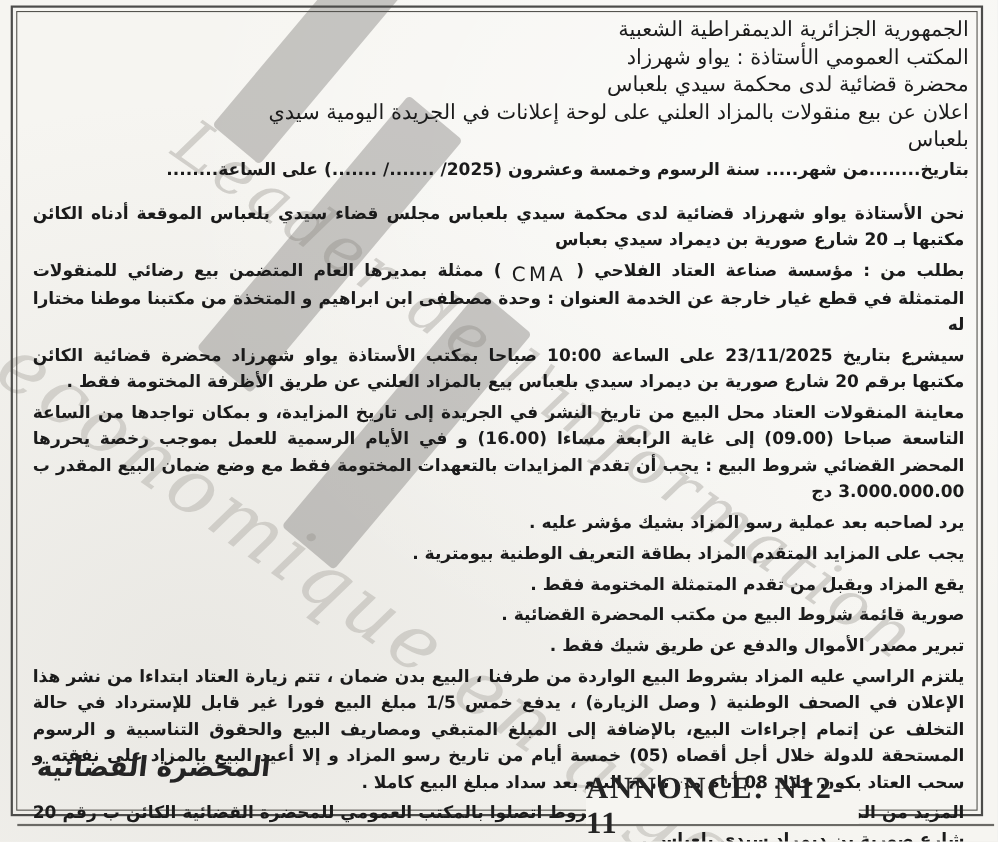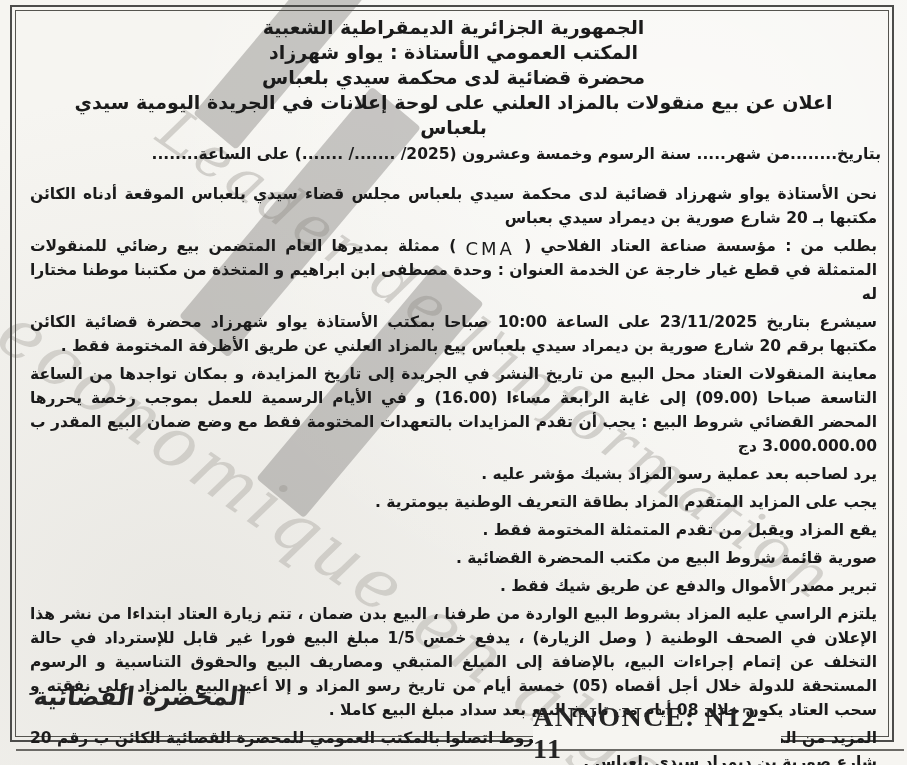--- a/index.html
+++ b/index.html
@@ -35,21 +35,21 @@
   }
   .wm-text1{left:185px;top:95px;font-size:58px;transform:rotate(35deg);}
   .wm-text2{left:30px;top:290px;font-size:70px;transform:rotate(35deg);color:rgba(128,125,120,.27);}
 
   
   .content{
     position:absolute;left:26px;right:26px;top:15px;z-index:2;
     direction:rtl;color:#1b1b1b;
   }
   .h-line{
-    text-align:center;font-weight:bold;font-size:19px;line-height:25px;
+    font-weight:normal;font-size:19px;line-height:25px;
     letter-spacing:.2px;
   }
   .body-text{font-size:15.5px;font-weight:bold;line-height:24px;text-align:justify;margin:4px;}
   .date-line{font-size:15.5px;font-weight:bold;line-height:24px;margin-top:2px;text-align:right;}
   .big-latin{
     font-family:"DejaVu Sans", sans-serif;font-weight:400;
     font-size:18px;line-height:1;letter-spacing:3px;vertical-align:-4px;
   }
   .big-latin.piece{font-size:29px;letter-spacing:1px;}
 

